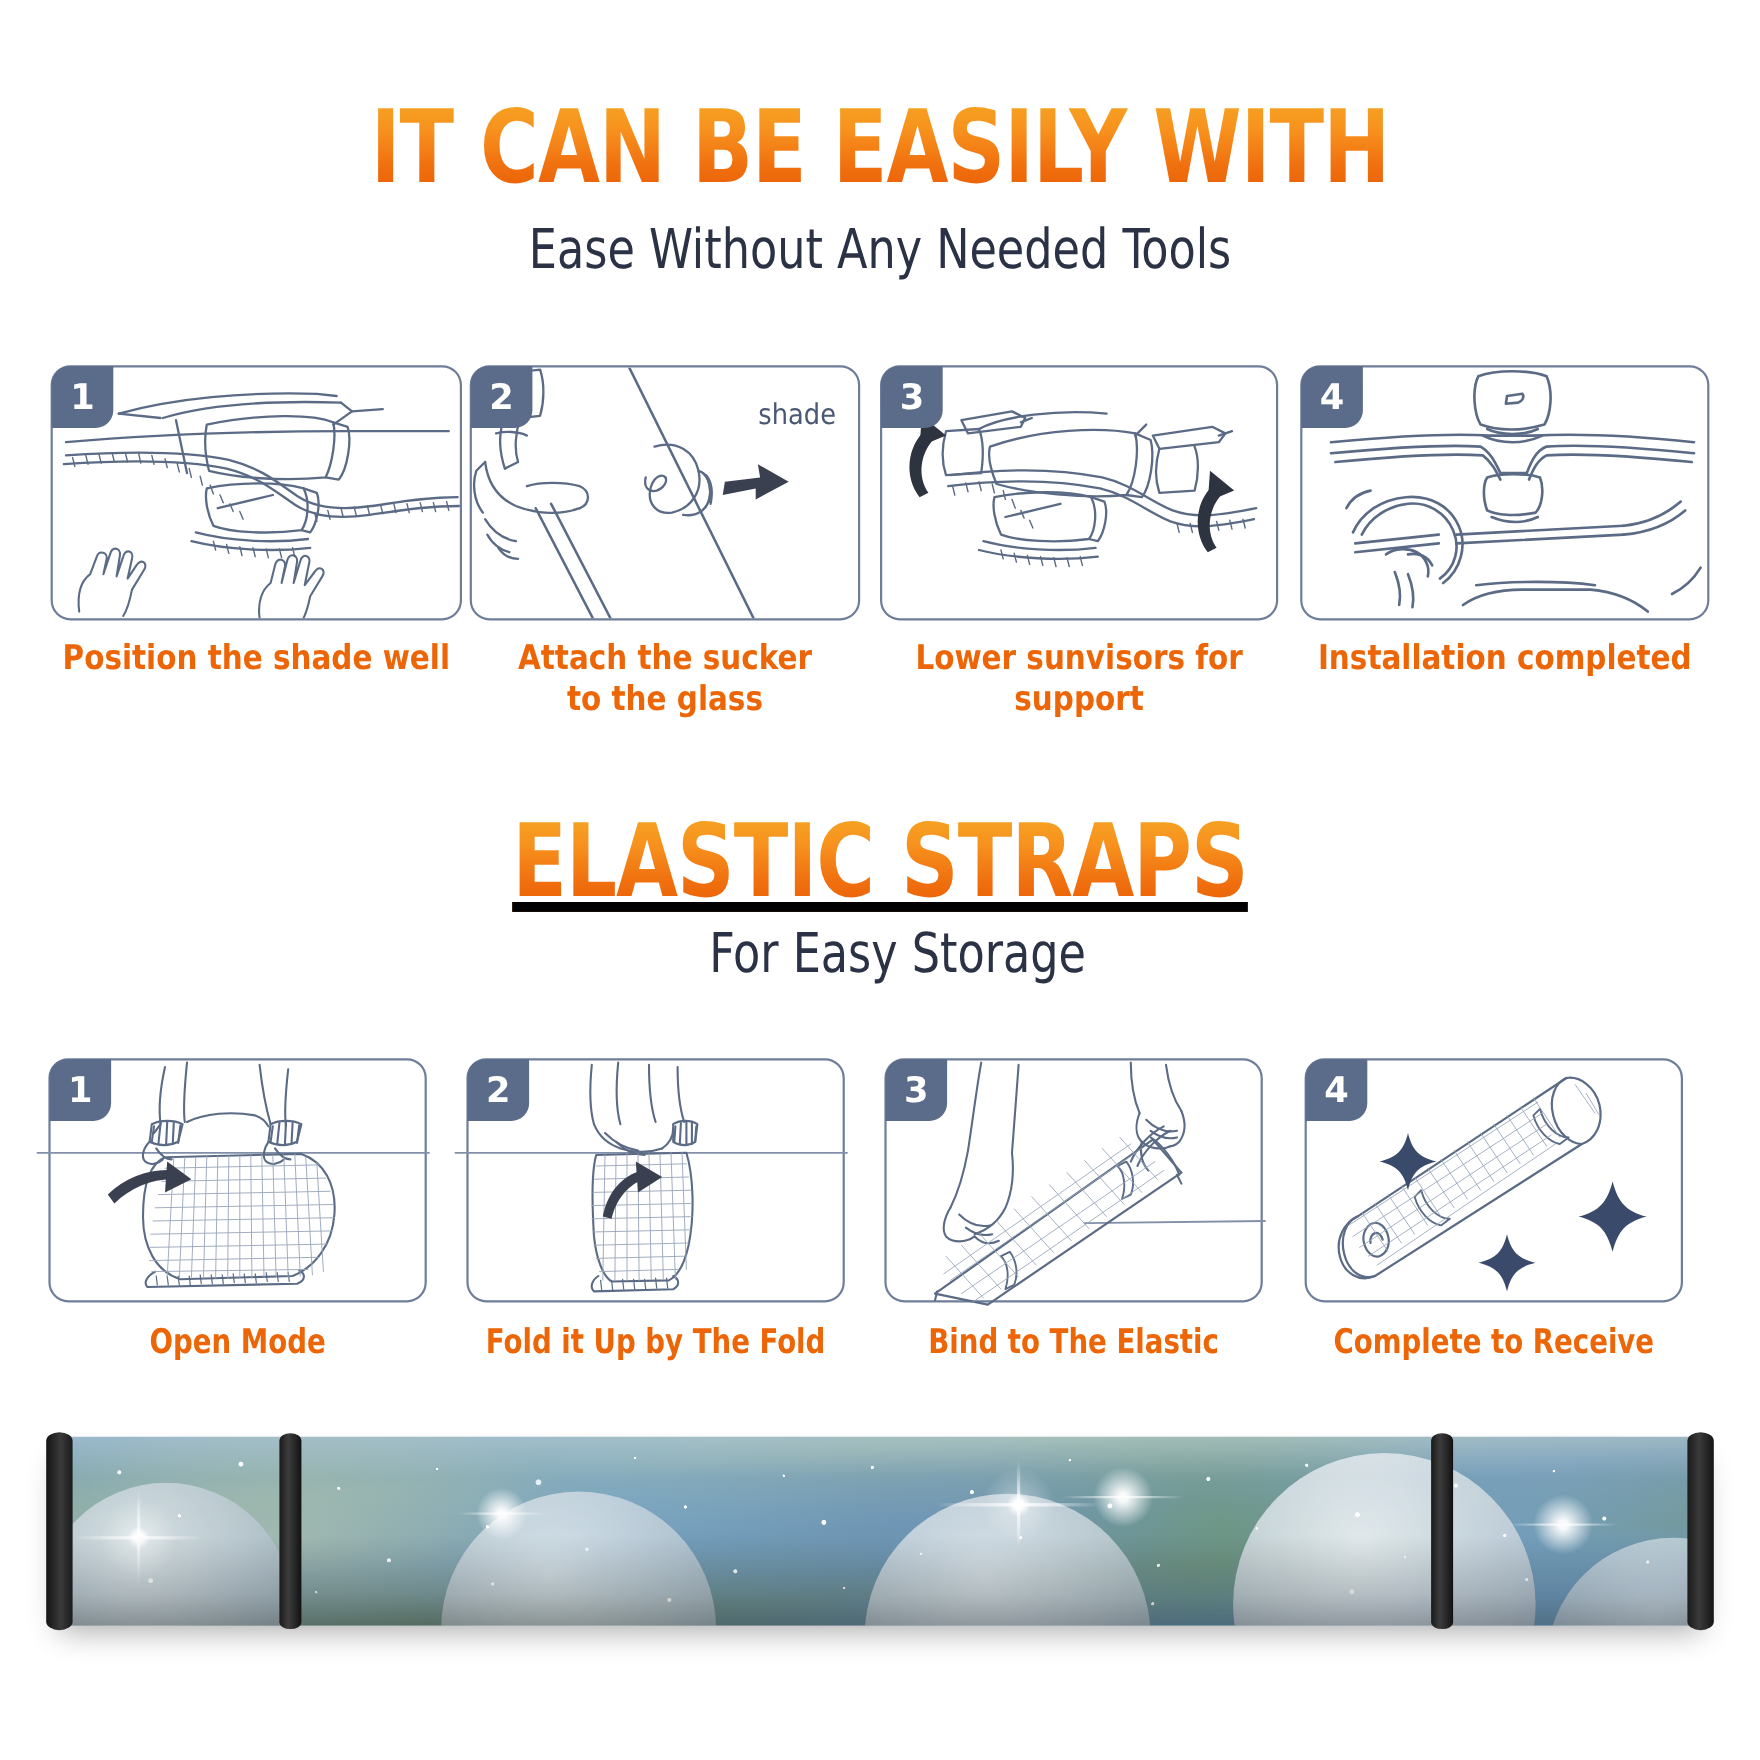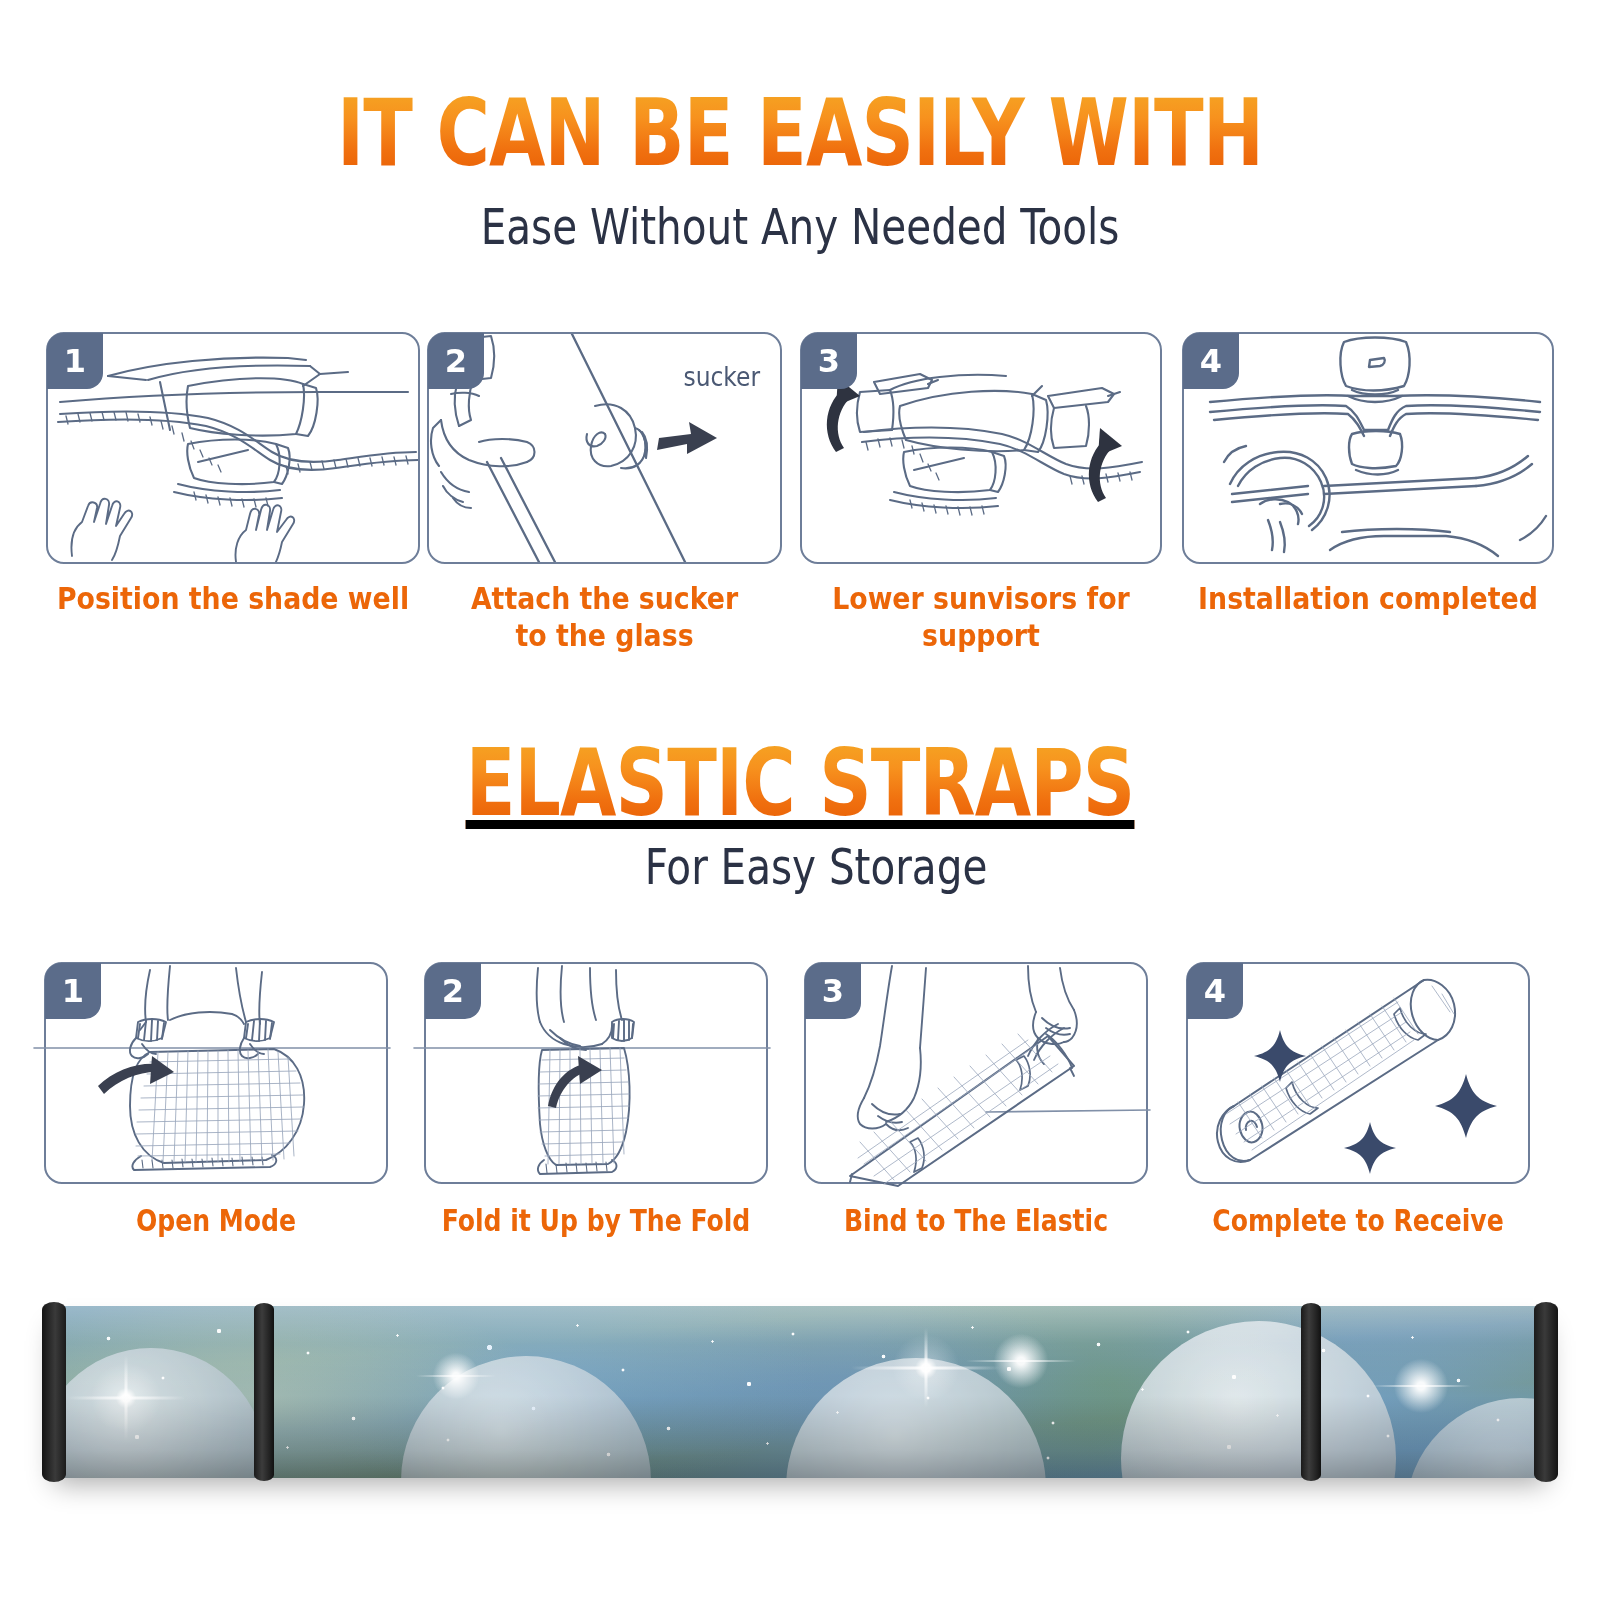--- a/index.html
+++ b/index.html
@@ -181,21 +181,21 @@
             <path d="M206 94 C214 96 218 108 216 118 C214 130 204 136 192 134"></path>
             <path d="M210 96 C216 100 218 112 216 122"></path>
             <path d="M213 98 C218 104 219 114 217 124"></path>
 
             <g fill="#3A4050" stroke="none">
               <path d="M230 104 L262 100 L260 88 L288 104 L258 120 L258 110 L228 116 Z"></path>
             </g>
           </g>
         </svg>
       </div>
-      <div class="glass-label" style="top:28px;right:20px;">sucker</div>
+      <div class="glass-label" style="top:28px;right:20px;">shade</div>
     </div>
     <div class="caption cap-r1" style="margin-top:16px;">Attach the sucker</div>
     <div class="caption cap-r1">to the glass</div>
   </div>
 
   <div class="panel-cell" style="position:absolute;left:800px;top:0;width:362px;">
     <div class="panel-box" style="height:232px;">
       <div class="badge">3</div>
       <div class="panel-clip">
         <svg viewBox="0 0 362 232" width="362" height="232" style="display:block">

